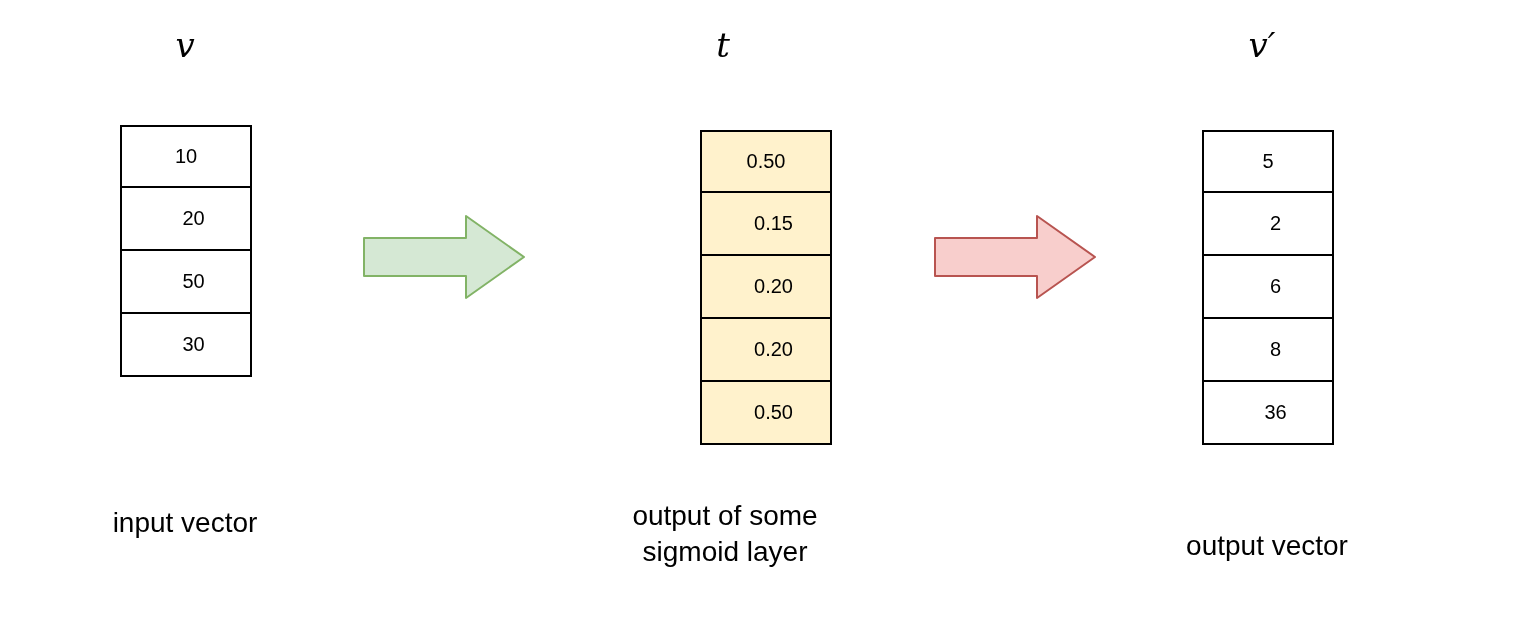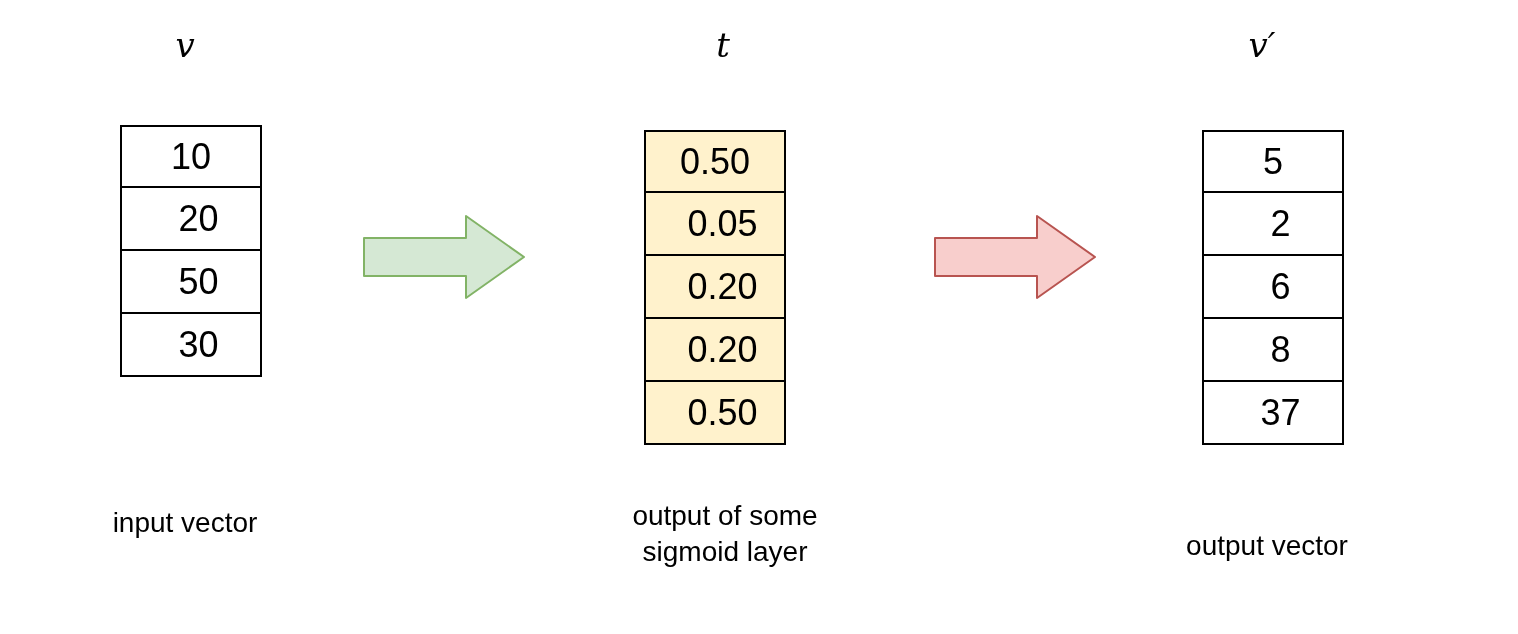--- a/index.html
+++ b/index.html
@@ -24,28 +24,28 @@
     text-align: center;
     width: 120px;
   }
   .vector {
     position: absolute;
     display: flex;
     flex-direction: column;
   }
   .cell {
     box-sizing: border-box;
-    width: 142px;
+    width: 132px;
     height: 63px;
     border: 2px solid #000000;
     background: #ffffff;
     display: flex;
     align-items: center;
     justify-content: center;
-    font-size: 36px;
+    font-size: 20px;
     color: #000000;
   }
   .cell:not(:first-child) {
     border-top: 0;
     padding-left: 15px;
   }
   .vector-yellow .cell {
     background: #fff2cc;
   }
   .arrow {
@@ -77,38 +77,38 @@
     <div class="cell">10</div>
     <div class="cell">20</div>
     <div class="cell">50</div>
     <div class="cell">30</div>
   </div>
 
   <svg class="arrow" style="left:362px; top:212px;" viewBox="0 0 166 90">
     <polygon points="2,26 104,26 104,4 162,45 104,86 104,64 2,64" stroke-width="2" stroke-linejoin="round" fill="#d5e8d4" stroke="#82b366"></polygon>
   </svg>
 
-  <div class="vector vector-yellow" style="left:644px; top:130px;justify-content:space-between;">
+  <div class="vector vector-yellow" style="left:700px; top:130px;justify-content:space-between;">
     <div class="cell">0.50</div>
-    <div class="cell">0.05</div>
+    <div class="cell">0.15</div>
     <div class="cell">0.20</div>
     <div class="cell">0.20</div>
     <div class="cell">0.50</div>
   </div>
 
   <svg class="arrow" style="left:933px; top:212px;" viewBox="0 0 166 90">
     <polygon points="2,26 104,26 104,4 162,45 104,86 104,64 2,64" stroke-width="2" stroke-linejoin="round" fill="#f8cecc" stroke="#b85450"></polygon>
   </svg>
 
   <div class="vector" style="left:1202px; top:130px;">
     <div class="cell">5</div>
     <div class="cell">2</div>
     <div class="cell">6</div>
     <div class="cell">8</div>
-    <div class="cell">37</div>
+    <div class="cell">36</div>
   </div>
 
   <div class="caption" style="left:595px; top:498px; width:260px;">output of some
 sigmoid layer</div>
 
   <div class="caption" style="left:85px; top:505px; width:200px;">input vector</div>
 
   <div class="caption" style="left:1162px; top:528px; width:210px;">output vector</div>
 
 </div>

